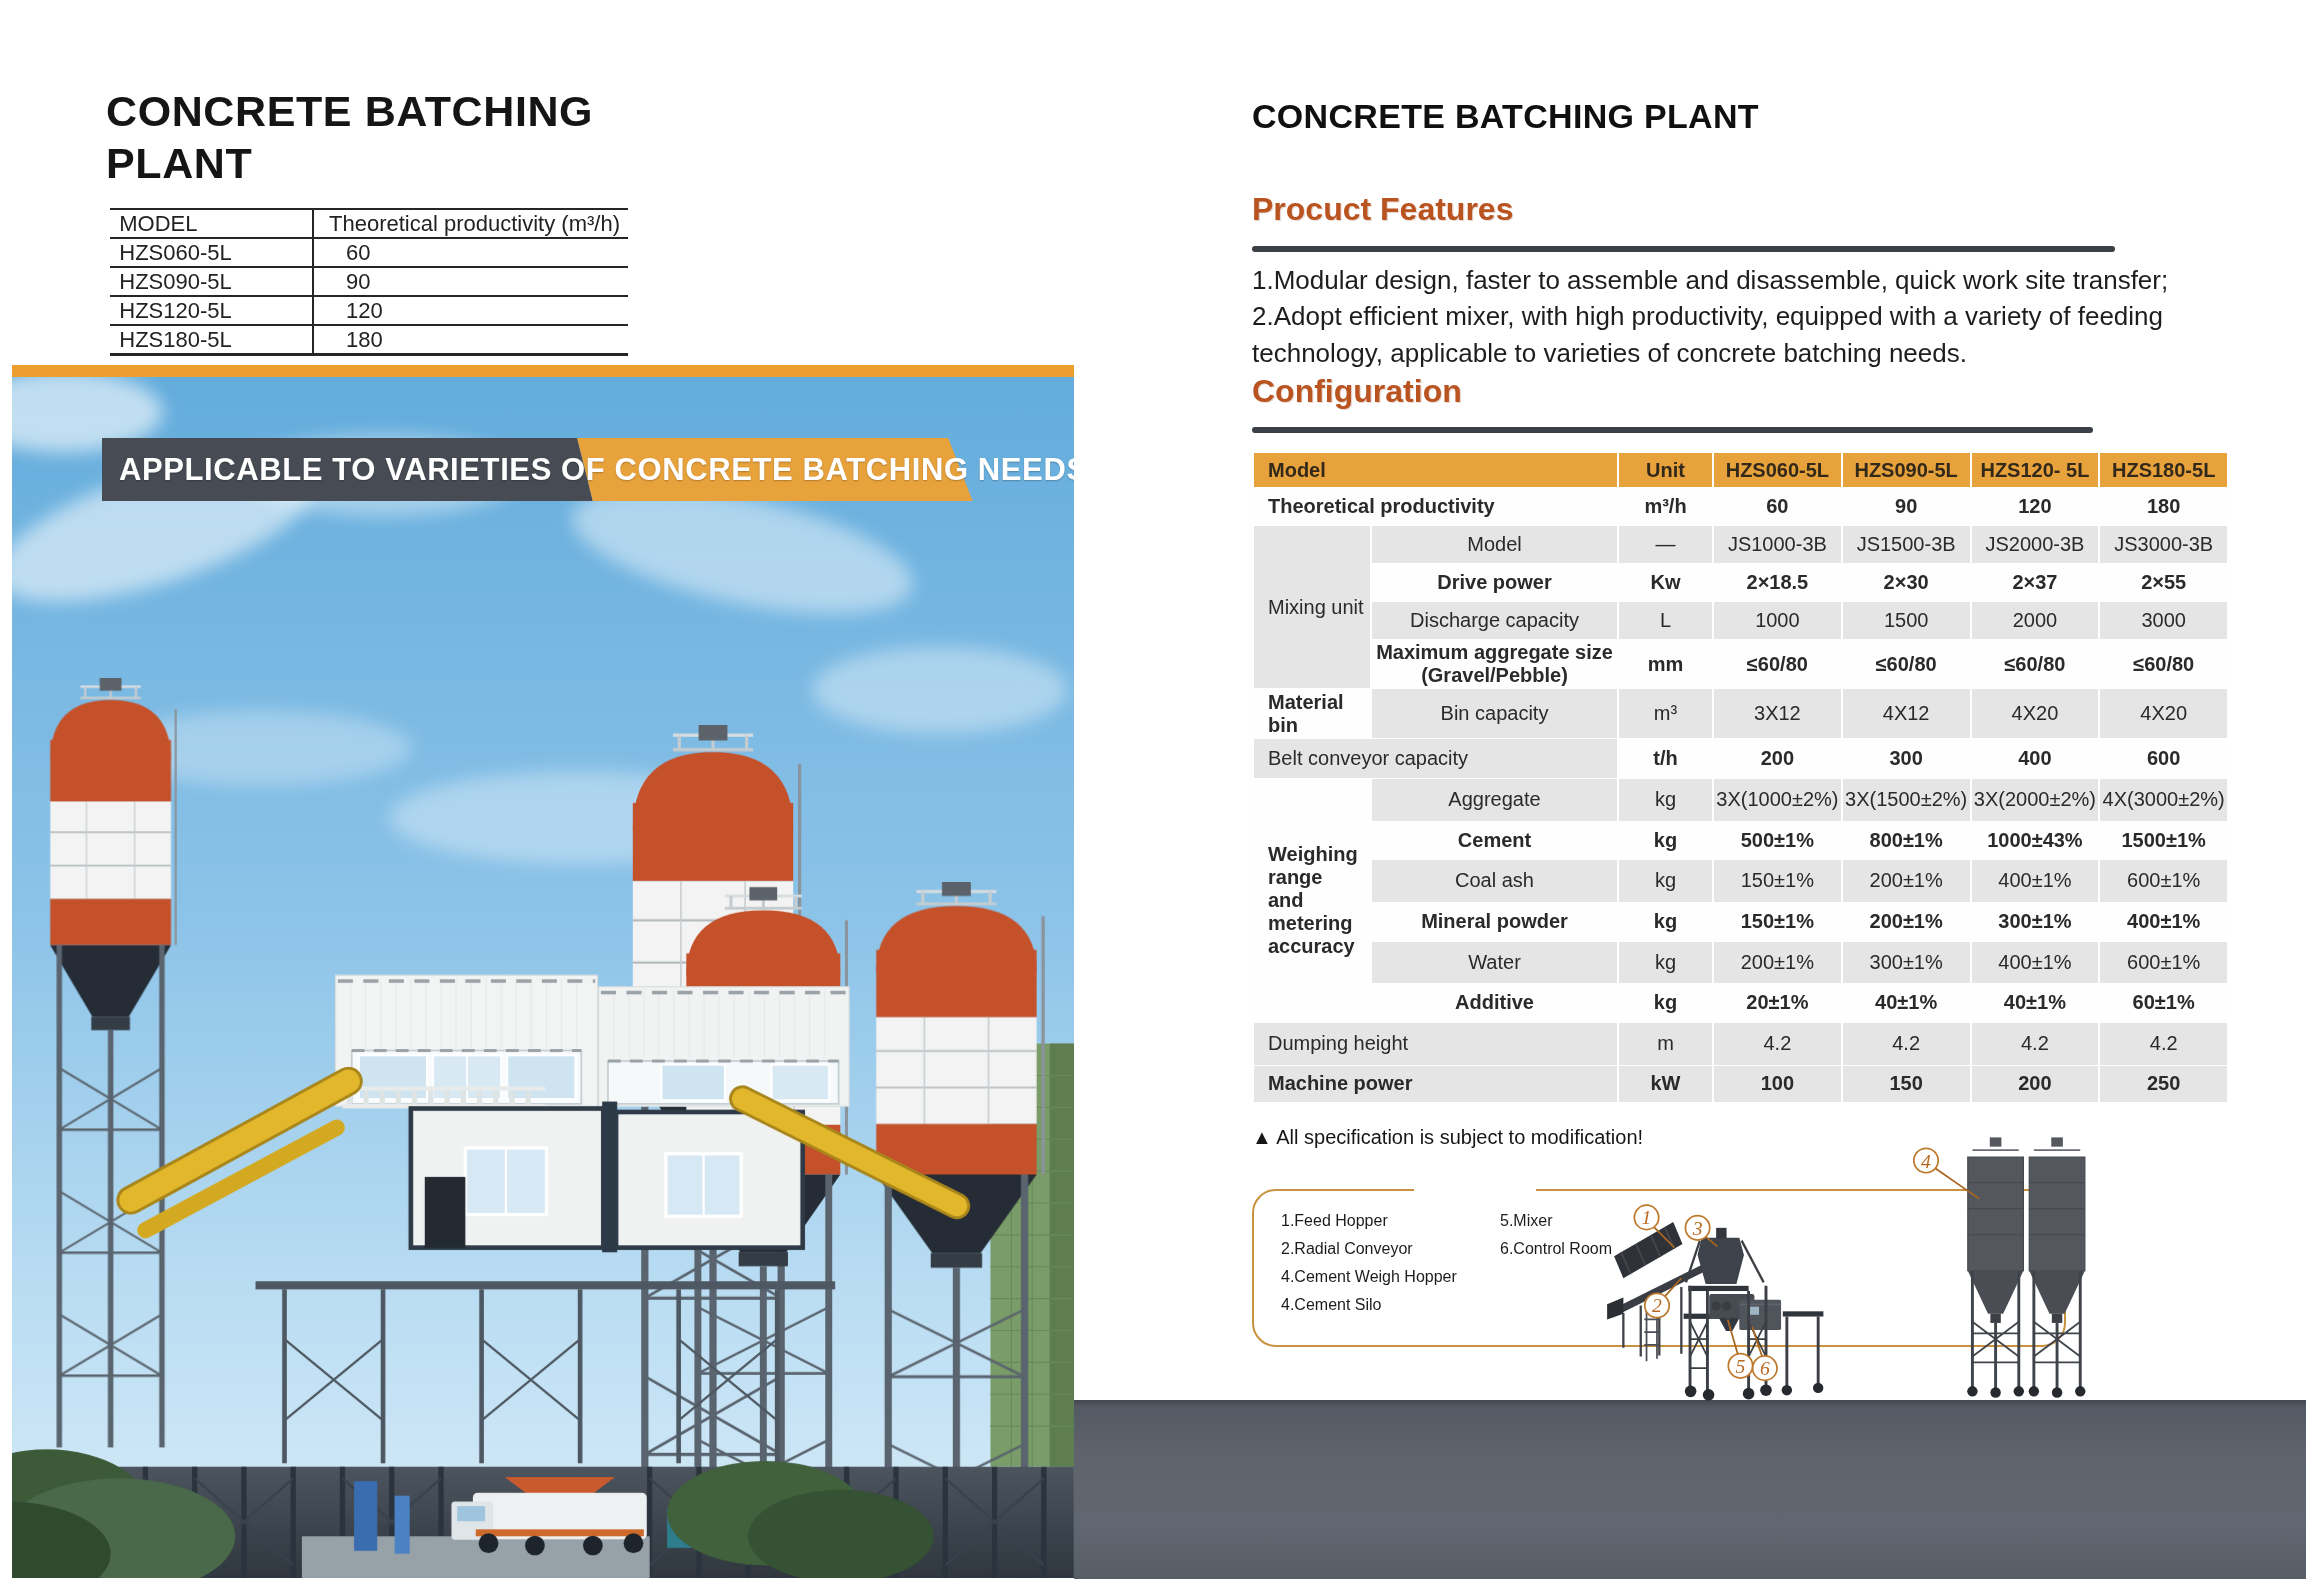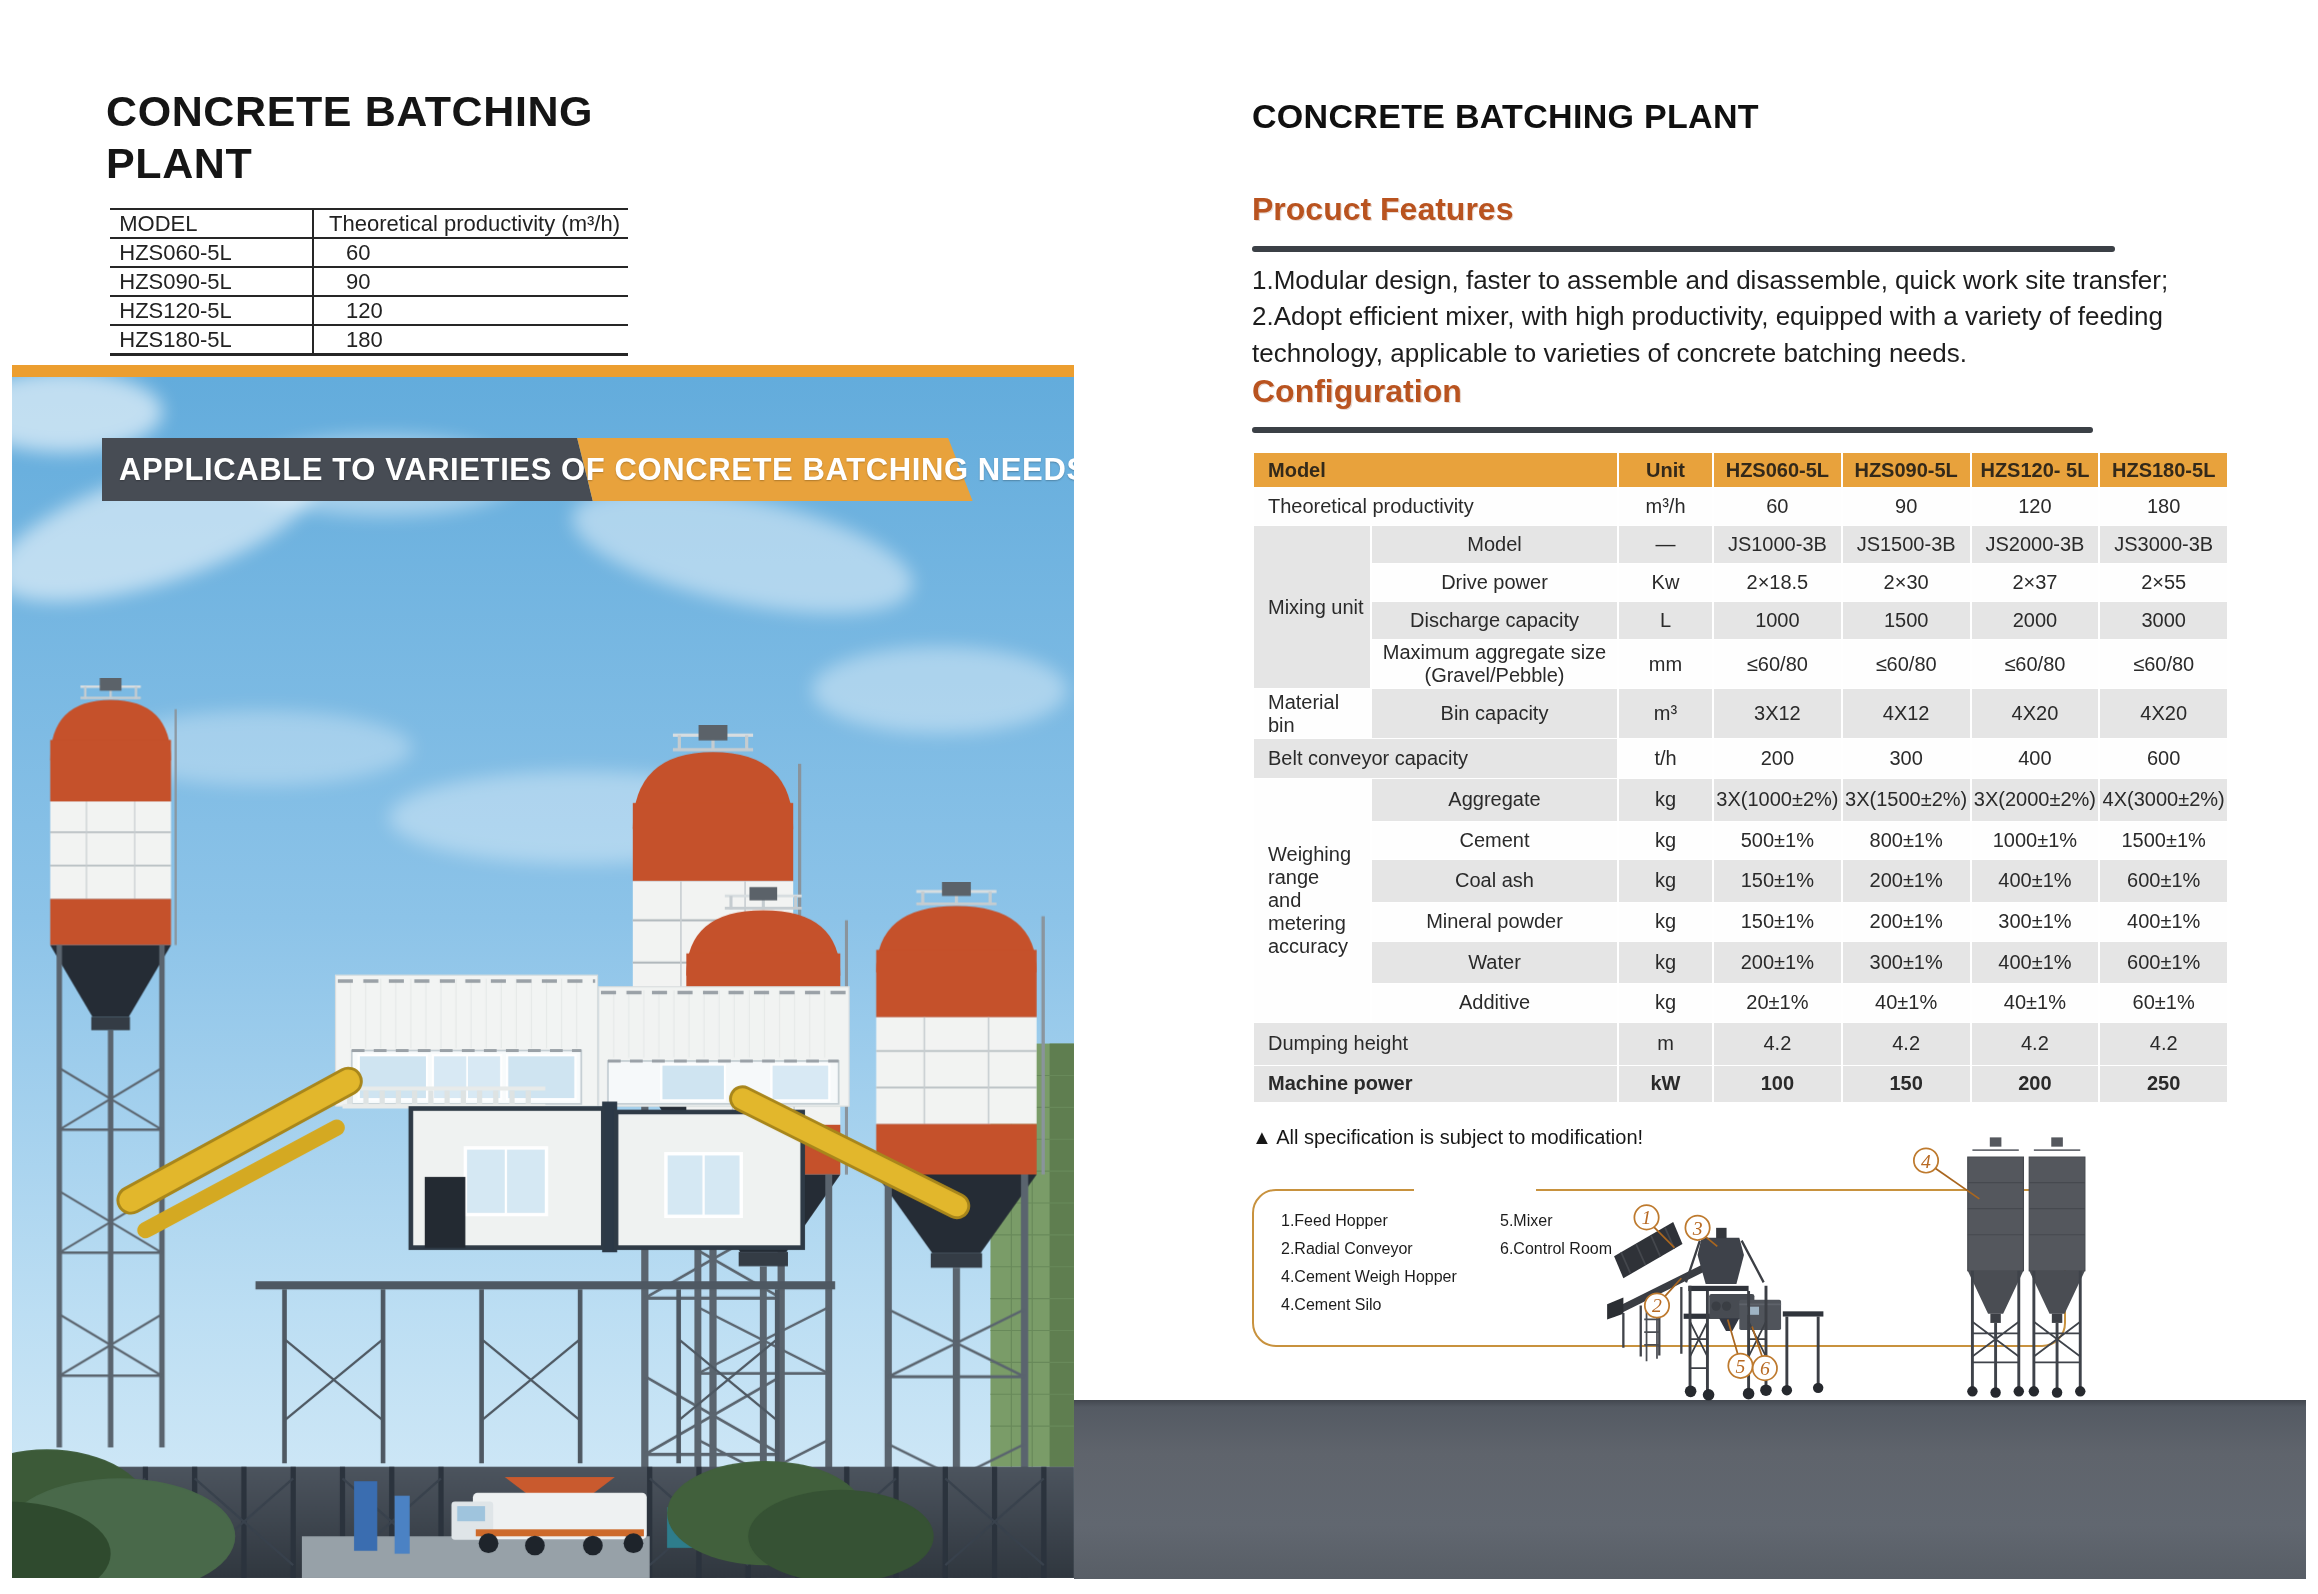--- a/index.html
+++ b/index.html
@@ -39,21 +39,21 @@
   .rule1{left:1252px;top:246px;width:863px;}
   .rule2{left:1252px;top:427px;width:841px;}
   .features{left:1252px;top:262px;width:974px;font-size:26px;line-height:1.40;color:#1d1d1d;}
   .features p{margin:0;}
 
   .config-table{left:1252px;top:452px;border-collapse:separate;border-spacing:2.3px 1.7px;table-layout:fixed;}
   .config-table td{font-size:20px;color:#2a2a2a;text-align:center;vertical-align:middle;
                    white-space:pre-line;padding:1.2px 2.3px;}
   .config-table td.h{background:#E8A23C;font-weight:bold;color:#33291A;}
   .config-table td.g{background:#E5E5E5;}
-  .config-table td.w{background:#FEFEFE;}
+  .config-table td.w{background:#FEFEFE;font-weight:bold;}
   .config-table td.l{text-align:left;padding-left:14px;}
 
   .note{left:1252px;top:1126px;font-size:20px;color:#161616;}
 
   .legend-box{left:1252px;top:1189px;width:810px;height:154px;border:2.9px solid #C8923E;border-radius:24px;}
   .gap{background:#ffffff;z-index:2;}
   .gap1{left:1414px;top:1187px;width:122px;height:8px;}
   .gap2{left:1519px;top:1337px;width:46px;height:8px;}
   .legend-col{font-size:16px;line-height:28px;color:#1c1c1c;z-index:3;}
   .legend-col div{white-space:nowrap;}
@@ -374,21 +374,21 @@
           <td class="g">3X(1000±2%)</td>
           <td class="g">3X(1500±2%)</td>
           <td class="g">3X(2000±2%)</td>
           <td class="g">4X(3000±2%)</td>
         </tr>
         <tr style="height: 37px;">
           <td class="w">Cement</td>
           <td class="w">kg</td>
           <td class="w">500±1%</td>
           <td class="w">800±1%</td>
-          <td class="w">1000±1%</td>
+          <td class="w">1000±43%</td>
           <td class="w">1500±1%</td>
         </tr>
         <tr style="height: 42px; margin-top: 16px;">
           <td class="g">Coal ash</td>
           <td class="g">kg</td>
           <td class="g">150±1%</td>
           <td class="g">200±1%</td>
           <td class="g">400±1%</td>
           <td class="g">600±1%</td>
         </tr>

